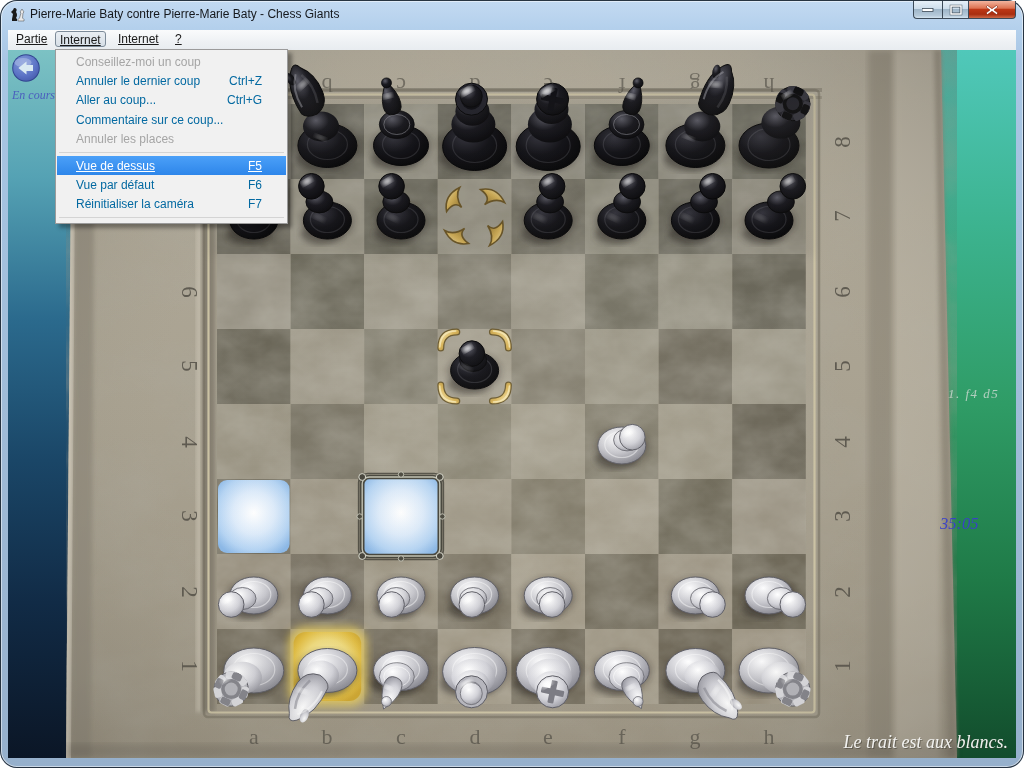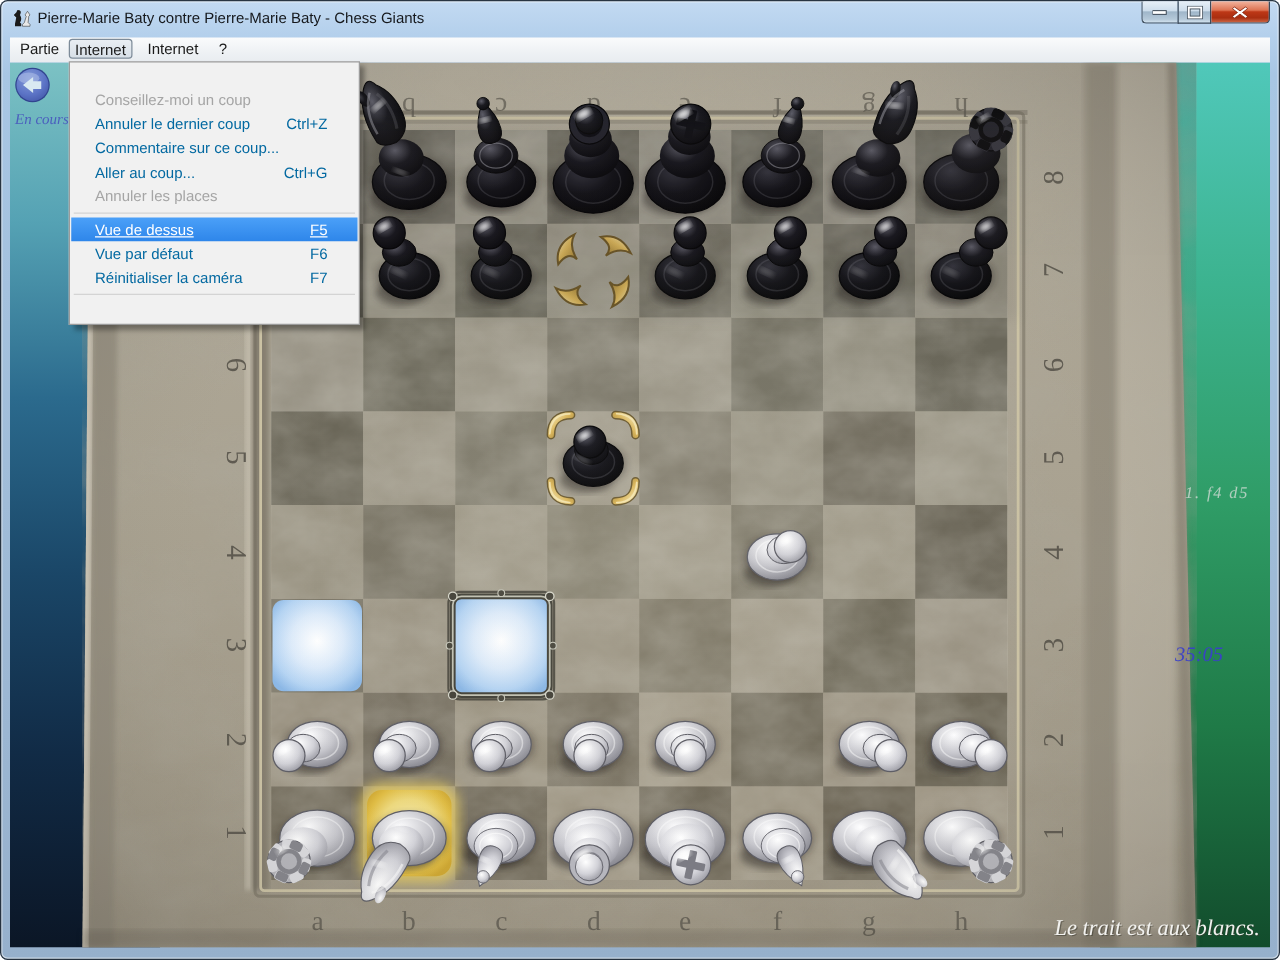--- a/index.html
+++ b/index.html
@@ -1,39 +1,39 @@
 <!DOCTYPE html>
 <html><head><meta charset="utf-8"><style>
 *{margin:0;padding:0;box-sizing:border-box}
 html,body{width:1024px;height:768px;overflow:hidden;font-family:"Liberation Sans",sans-serif}
-#win{position:absolute;inset:0;border-radius:6px;
+#win{position:absolute;inset:0;border-radius:17px;
  background:linear-gradient(180deg,#c3daf2 0%,#b4d0ec 28px,#a8c6e4 60px,#a0bcd8 400px,#96b0cc 100%);
  box-shadow:inset 0 0 0 1px rgba(20,32,46,0.9), inset 0 0 0 2px rgba(255,255,255,0.5);}
 #titlebar{position:absolute;left:0;top:0;width:100%;height:30px;}
 #title{position:absolute;left:30px;top:7px;font-size:12px;color:#15181c;}
 #ticon{position:absolute;left:9px;top:6px;}
 #capbtns{position:absolute;right:8px;top:1px;height:18px;display:flex;}
 .cb{height:18px;border:1px solid #3c4a58;border-top:none;position:relative;}
 .cb.min{width:29px;border-radius:0 0 0 4px;border-right:none;
  background:linear-gradient(180deg,#e7f0f8 0%,#cdddeb 45%,#9fb6c9 50%,#b5c9d9 85%,#d3e3ef 100%);}
 .cb.max{width:27px;
  background:linear-gradient(180deg,#e7f0f8 0%,#cdddeb 45%,#9fb6c9 50%,#b5c9d9 85%,#d3e3ef 100%);}
 .cb.cls{width:47px;border-radius:0 0 4px 0;border-left:none;
  background:linear-gradient(180deg,#f2b49e 0%,#dd7352 42%,#bd3716 50%,#a92e10 78%,#cd6847 100%);}
 .cb svg{position:absolute;left:50%;top:50%;transform:translate(-50%,-50%);}
 #menubar{position:absolute;left:8px;top:30px;width:1008px;height:20px;
  background:linear-gradient(180deg,#fafbfc,#eef1f4 60%,#e8ecf0);
  font-size:12px;color:#1a1a1a;}
-.mi{position:absolute;top:2px;height:15px;line-height:15px;}
+.mi{position:absolute;top:2px;height:15px;line-height:15px;text-decoration:underline;}
 .mi.p{left:8px;} .mi.i{left:110px;} .mi.q{left:167px;}
 .mi.sel{left:47px;border:1px solid #7d8b99;border-radius:3px;
  background:linear-gradient(180deg,#e9eef3,#d7dfe7);top:1px;padding:0 4px;height:16px;line-height:16px;}
 #menu{position:absolute;left:55px;top:49px;width:233px;background:#f1f1f1;
  border:1px solid #9b9b9b;box-shadow:4px 4px 4px rgba(0,0,0,0.35);font-size:12px;
- padding:20px 1px;z-index:10;}
+ padding:2px 1px;z-index:10;}
 .row{height:19.4px;display:flex;align-items:center;padding:0 24px 0 19px;color:#0369a1;}
 .row .sc{margin-left:auto;text-align:center;}
 .row.dis{color:#a5a5a5;}
 .row.hl{background:linear-gradient(180deg,#4ba0f8,#2e86ea);color:#fff;text-decoration:underline;}
 .sep{height:1px;background:#d4d4d4;margin:3px 2px;}
 </style></head>
 <body>
 <div id="win">
  <div id="titlebar">
   <span id="ticon"><svg width="17" height="17" viewBox="0 0 17 17">
@@ -751,21 +751,21 @@
 <circle cx="26" cy="68" r="13.8" fill="#31448f"></circle>
 <circle cx="26" cy="68" r="12.8" fill="url(#backGrad)"></circle>
 <ellipse cx="23" cy="62.5" rx="8.5" ry="4.5" fill="#aebfe8" opacity="0.55"></ellipse>
 <path d="M 33,64.9 L 26.5,64.9 L 26.5,61.6 L 18.4,68 L 26.5,74.4 L 26.5,71.1 L 33,71.1 Z" fill="#d9eaf2"></path>
 </g>
 <text x="12" y="99" font-family="Liberation Serif, serif" font-style="italic" font-size="12" fill="#4b5fbe">En cours</text>
     </svg>
  <div id="menu">
 <div class="row dis">Conseillez-moi un coup</div>
 <div class="row">Annuler le dernier coup<span class="sc">Ctrl+Z</span></div>
+<div class="row">Aller au coup...<span class="sc">Ctrl+G</span></div>
 <div class="row">Commentaire sur ce coup...</div>
-<div class="row">Aller au coup...<span class="sc">Ctrl+G</span></div>
 <div class="row dis">Annuler les places</div>
 <div class="sep"></div>
 <div class="row hl">Vue de dessus<span class="sc">F5</span></div>
 <div class="row">Vue par défaut<span class="sc">F6</span></div>
 <div class="row">Réinitialiser la caméra<span class="sc">F7</span></div>
 <div class="sep"></div>
 </div>
 </div>
 </body></html>

